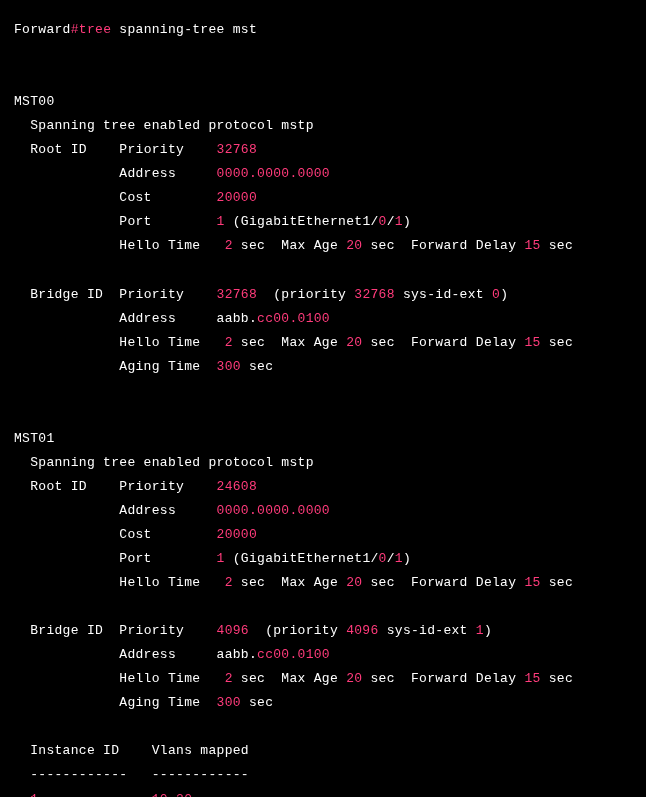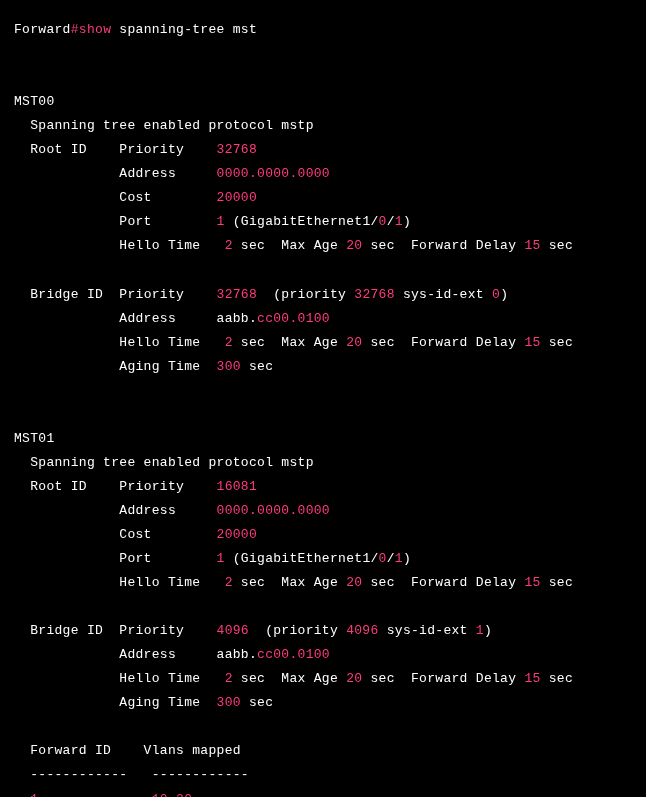--- a/index.html
+++ b/index.html
@@ -17,44 +17,44 @@
       width: 646px;
       min-height: 797px;
       white-space: pre;
       letter-spacing: 0.3px;
     }
     .pink {
       color: #ff3b7b;
     }
   </style>
 </head>
-<body><span><span>Forward</span><span class="pink">#</span><span class="pink">show</span><span> spanning-tree mst</span>
+<body><span><span>Forward</span><span class="pink">#</span><span class="pink">tree</span><span> spanning-tree mst</span>
 
 
 <span>MST00</span>
 <span>  Spanning tree enabled protocol mstp</span>
 <span>  Root ID    </span><span>Priority    </span><span class="pink">32768</span>
 <span>             Address     </span><span class="pink">0000.0000.0000</span>
 <span>             Cost        </span><span class="pink">20000</span>
 <span>             Port        </span><span class="pink">1</span><span> (GigabitEthernet1/</span><span class="pink">0</span><span>/</span><span class="pink">1</span><span>)</span>
 <span>             Hello Time   </span><span class="pink">2</span><span> sec  Max Age </span><span class="pink">20</span><span> sec  Forward Delay </span><span class="pink">15</span><span> sec</span>
 
 <span>  Bridge ID  </span><span>Priority    </span><span class="pink">32768</span><span>  (priority </span><span class="pink">32768</span><span> sys-id-ext </span><span class="pink">0</span><span>)</span>
 <span>             Address     </span><span>aabb.</span><span class="pink">cc00.0100</span>
 <span>             Hello Time   </span><span class="pink">2</span><span> sec  Max Age </span><span class="pink">20</span><span> sec  Forward Delay </span><span class="pink">15</span><span> sec</span>
 <span>             Aging Time  </span><span class="pink">300</span><span> sec</span>
 
 
 <span>MST01</span>
 <span>  Spanning tree enabled protocol mstp</span>
-<span>  Root ID    </span><span>Priority    </span><span class="pink">16081</span>
+<span>  Root ID    </span><span>Priority    </span><span class="pink">24608</span>
 <span>             Address     </span><span class="pink">0000.0000.0000</span>
 <span>             Cost        </span><span class="pink">20000</span>
 <span>             Port        </span><span class="pink">1</span><span> (GigabitEthernet1/</span><span class="pink">0</span><span>/</span><span class="pink">1</span><span>)</span>
 <span>             Hello Time   </span><span class="pink">2</span><span> sec  Max Age </span><span class="pink">20</span><span> sec  Forward Delay </span><span class="pink">15</span><span> sec</span>
 
 <span>  Bridge ID  </span><span>Priority    </span><span class="pink">4096</span><span>  (priority </span><span class="pink">4096</span><span> sys-id-ext </span><span class="pink">1</span><span>)</span>
 <span>             Address     </span><span>aabb.</span><span class="pink">cc00.0100</span>
 <span>             Hello Time   </span><span class="pink">2</span><span> sec  Max Age </span><span class="pink">20</span><span> sec  Forward Delay </span><span class="pink">15</span><span> sec</span>
 <span>             Aging Time  </span><span class="pink">300</span><span> sec</span>
 
-<span>  Forward ID    Vlans mapped</span>
+<span>  Instance ID    Vlans mapped</span>
 <span>  ------------   ------------</span>
 <span>  </span><span class="pink">1</span><span>              </span><span class="pink">10</span><span>-</span><span class="pink">30</span></span>
 </body></html>

